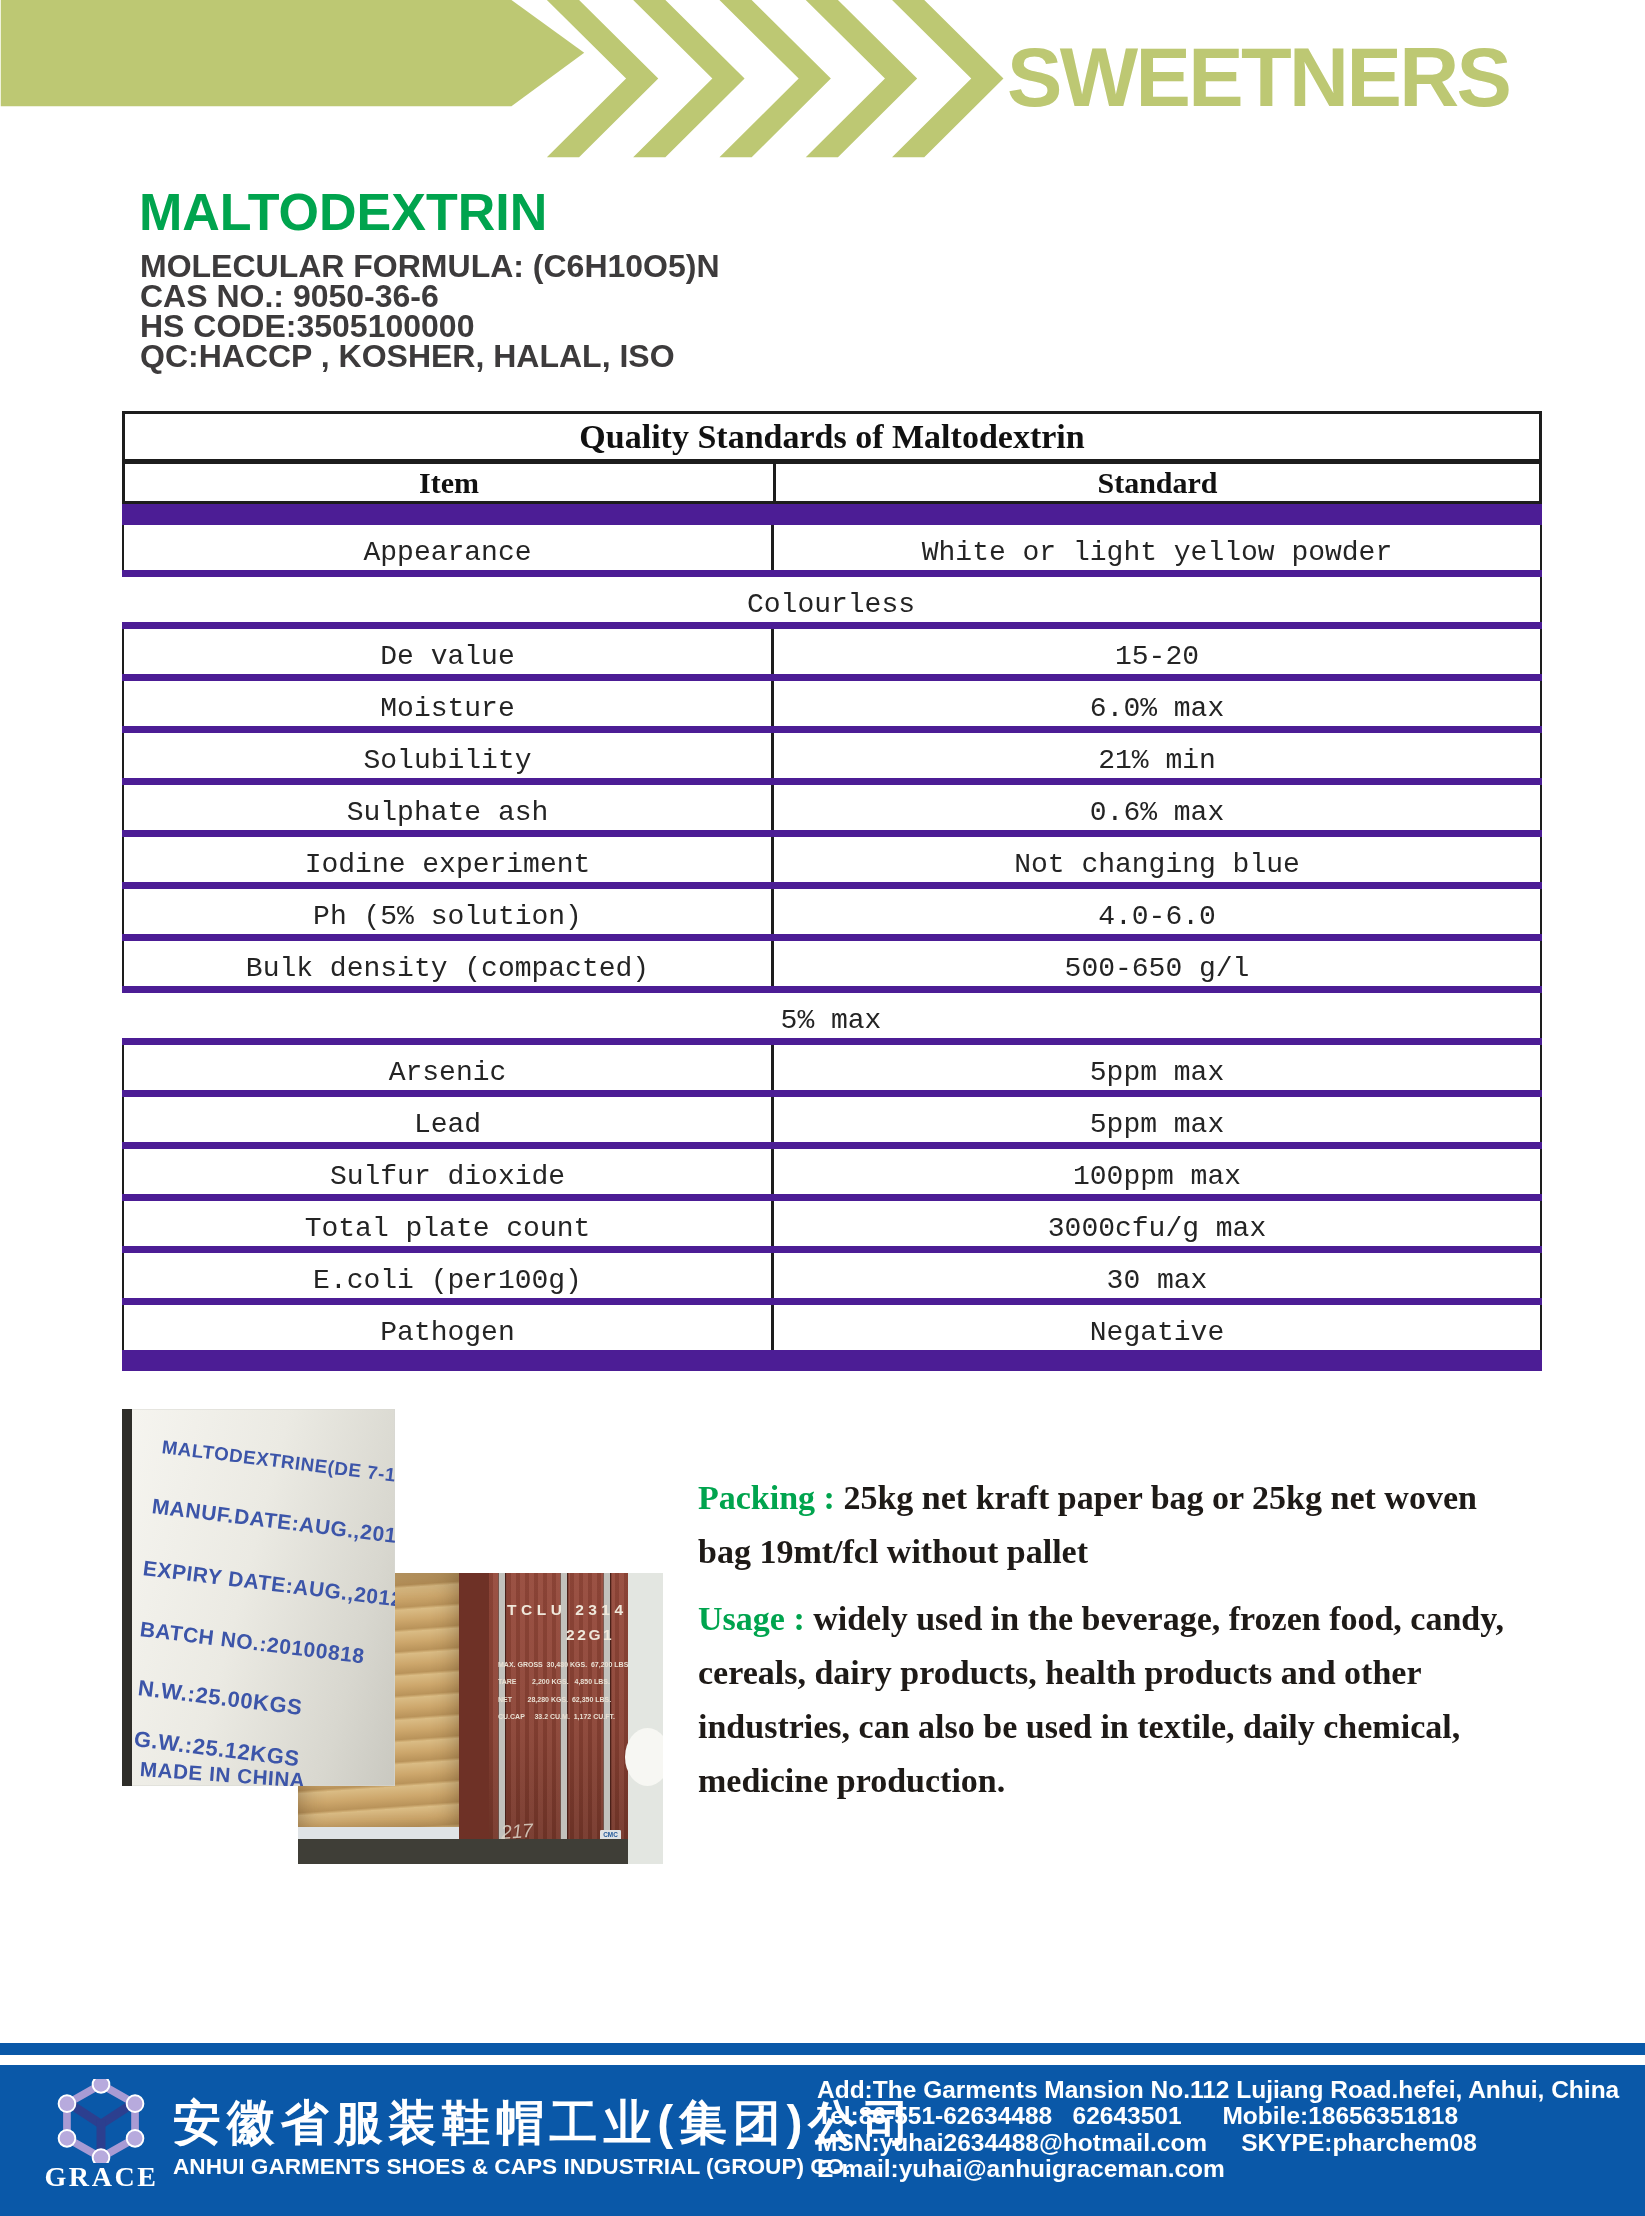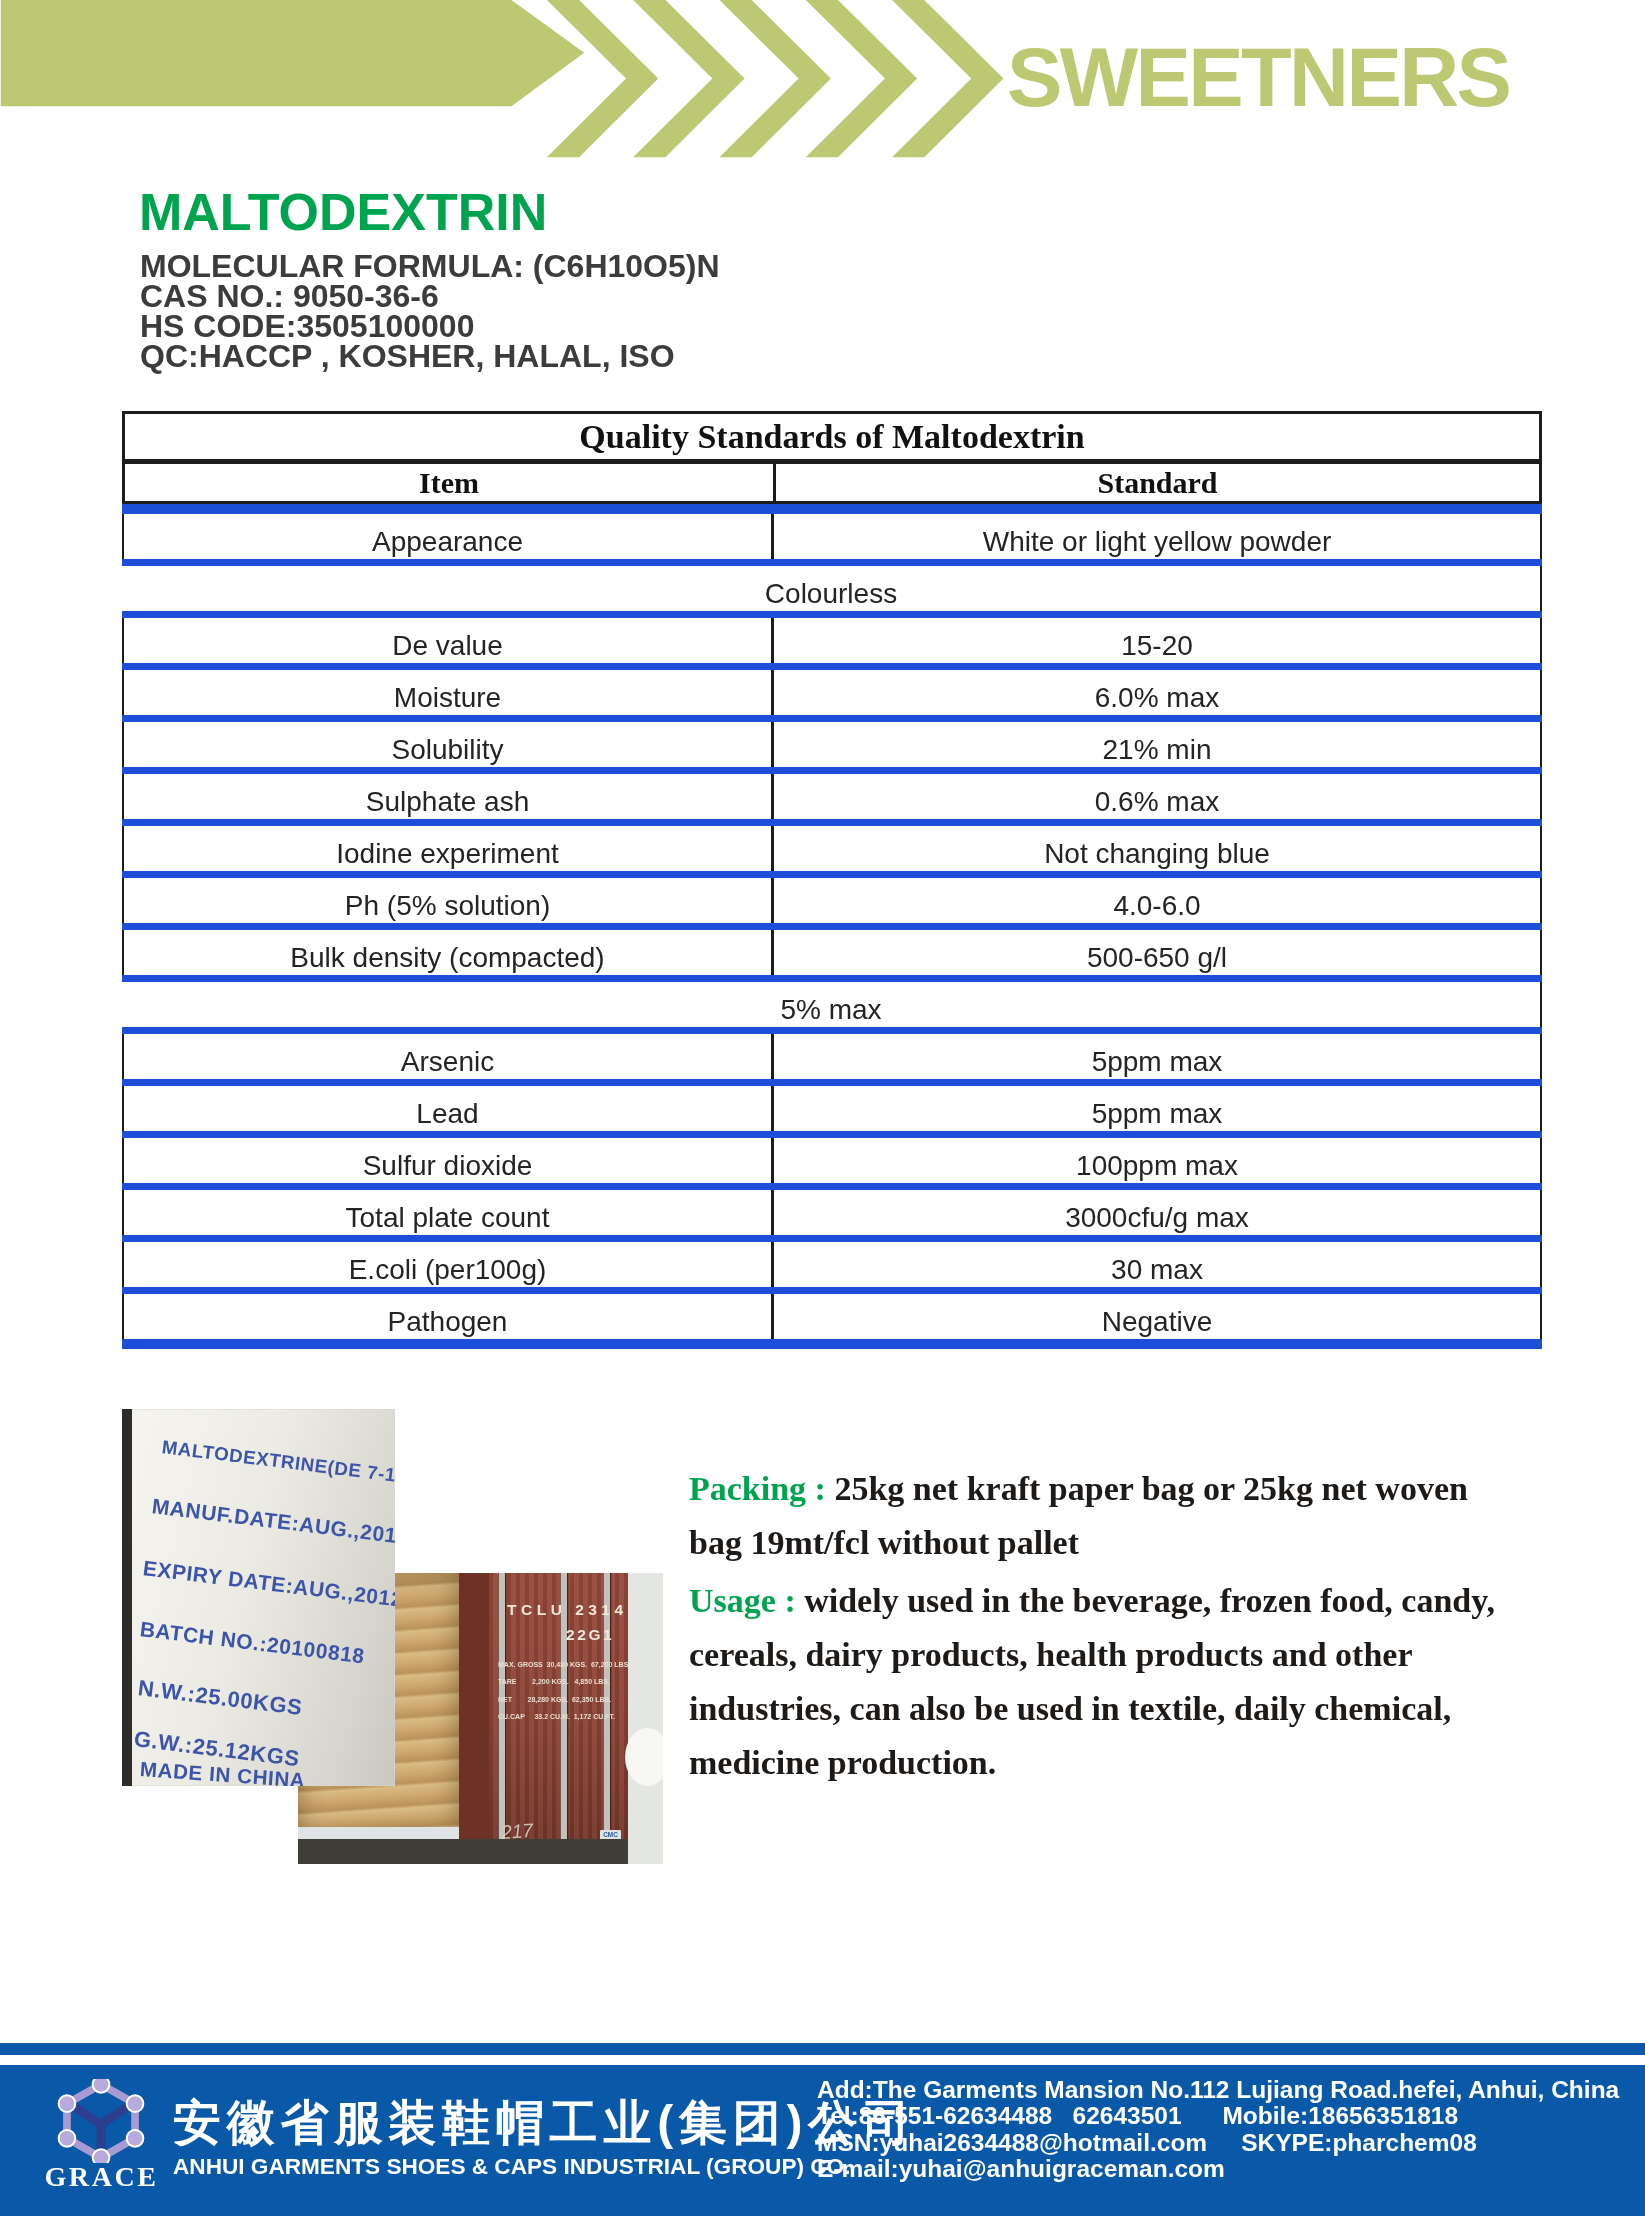--- a/index.html
+++ b/index.html
@@ -21,21 +21,21 @@
   .qtable{position:absolute;left:122px;top:411px;width:1420px;}
   .t-frame{border:3.9px solid #1d1d1d;box-sizing:border-box;background:#fff;}
   .t-title{height:45px;display:flex;align-items:center;justify-content:center;
            font-family:"Liberation Serif",serif;font-weight:bold;font-size:34px;color:#111;
            border-bottom:5.2px solid #1d1d1d;}
   .t-cols{display:flex;height:37px;}
   .t-col{display:flex;align-items:center;justify-content:center;
          font-family:"Liberation Serif",serif;font-weight:bold;font-size:30px;color:#111;}
   .t-col.item{width:651px;border-right:3.9px solid #1d1d1d;box-sizing:border-box;}
   .t-col.std{flex:1;}
-  .t-body{background:#1d4ed8;padding:10px 0;}
+  .t-body{background:#4c1d95;padding:21px 0;font-family:Liberation Mono, monospace;}
   .t-row{display:flex;margin-bottom:7px;}
   .t-row:last-child{margin-bottom:0;}
   .cell{height:45px;background:#fff;display:flex;align-items:flex-end;justify-content:center;
         font-size:28px;color:#242424;line-height:1;padding-bottom:2.6px;box-sizing:border-box;}
   .cell.ci{width:652px;border-left:2.6px solid #1d1d1d;border-right:3.9px solid #1d1d1d;}
   .cell.cs{flex:1;border-right:2.6px solid #1d1d1d;}
 
   
   .bag-photo{position:absolute;left:122px;top:1409px;width:273px;height:377px;z-index:2;
              background:linear-gradient(105deg,#f6f5f0 0%,#ebeae3 45%,#d8d7cf 80%,#c9c8c0 100%);
@@ -77,21 +77,21 @@
            font-weight:bold;padding:1.3px 3.2px;border-radius:1.3px;}
   .c-sky{position:absolute;left:330px;top:0;width:35px;height:291px;background:#e3e6e1;}
   .c-cloud{position:absolute;left:327px;top:155px;width:45px;height:58px;background:#f7f7f3;
            border-radius:50%;}
   .c-base{position:absolute;left:0;top:266px;width:330px;height:26px;background:#3f3e37;}
 
   
   .details{position:absolute;left:685px;top:1458px;width:867px;
            font-family:"Liberation Serif",serif;font-weight:bold;font-size:34px;
            line-height:54px;color:#1e1a17;}
-  .details p{margin:4px;}
+  .details p{margin:13px;}
   .d-label{color:#00a44e;}
   .d-text{white-space:pre-line;}
 
   
   .f-band{position:absolute;left:0;top:2043px;width:1645px;height:12.2px;background:#0a58a8;}
   .f-main{position:absolute;left:0;top:2065px;width:1645px;height:151px;background:#0a58a8;}
   .f-logo{position:absolute;left:40px;top:2079px;}
   .f-grace{position:absolute;left:37px;top:2161px;width:129px;text-align:center;color:#fff;
            font-family:"Liberation Serif",serif;font-weight:bold;font-size:28px;letter-spacing:2.6px;}
   .f-cn{position:absolute;left:173px;top:2091px;color:#fff;font-weight:bold;font-size:48px;

